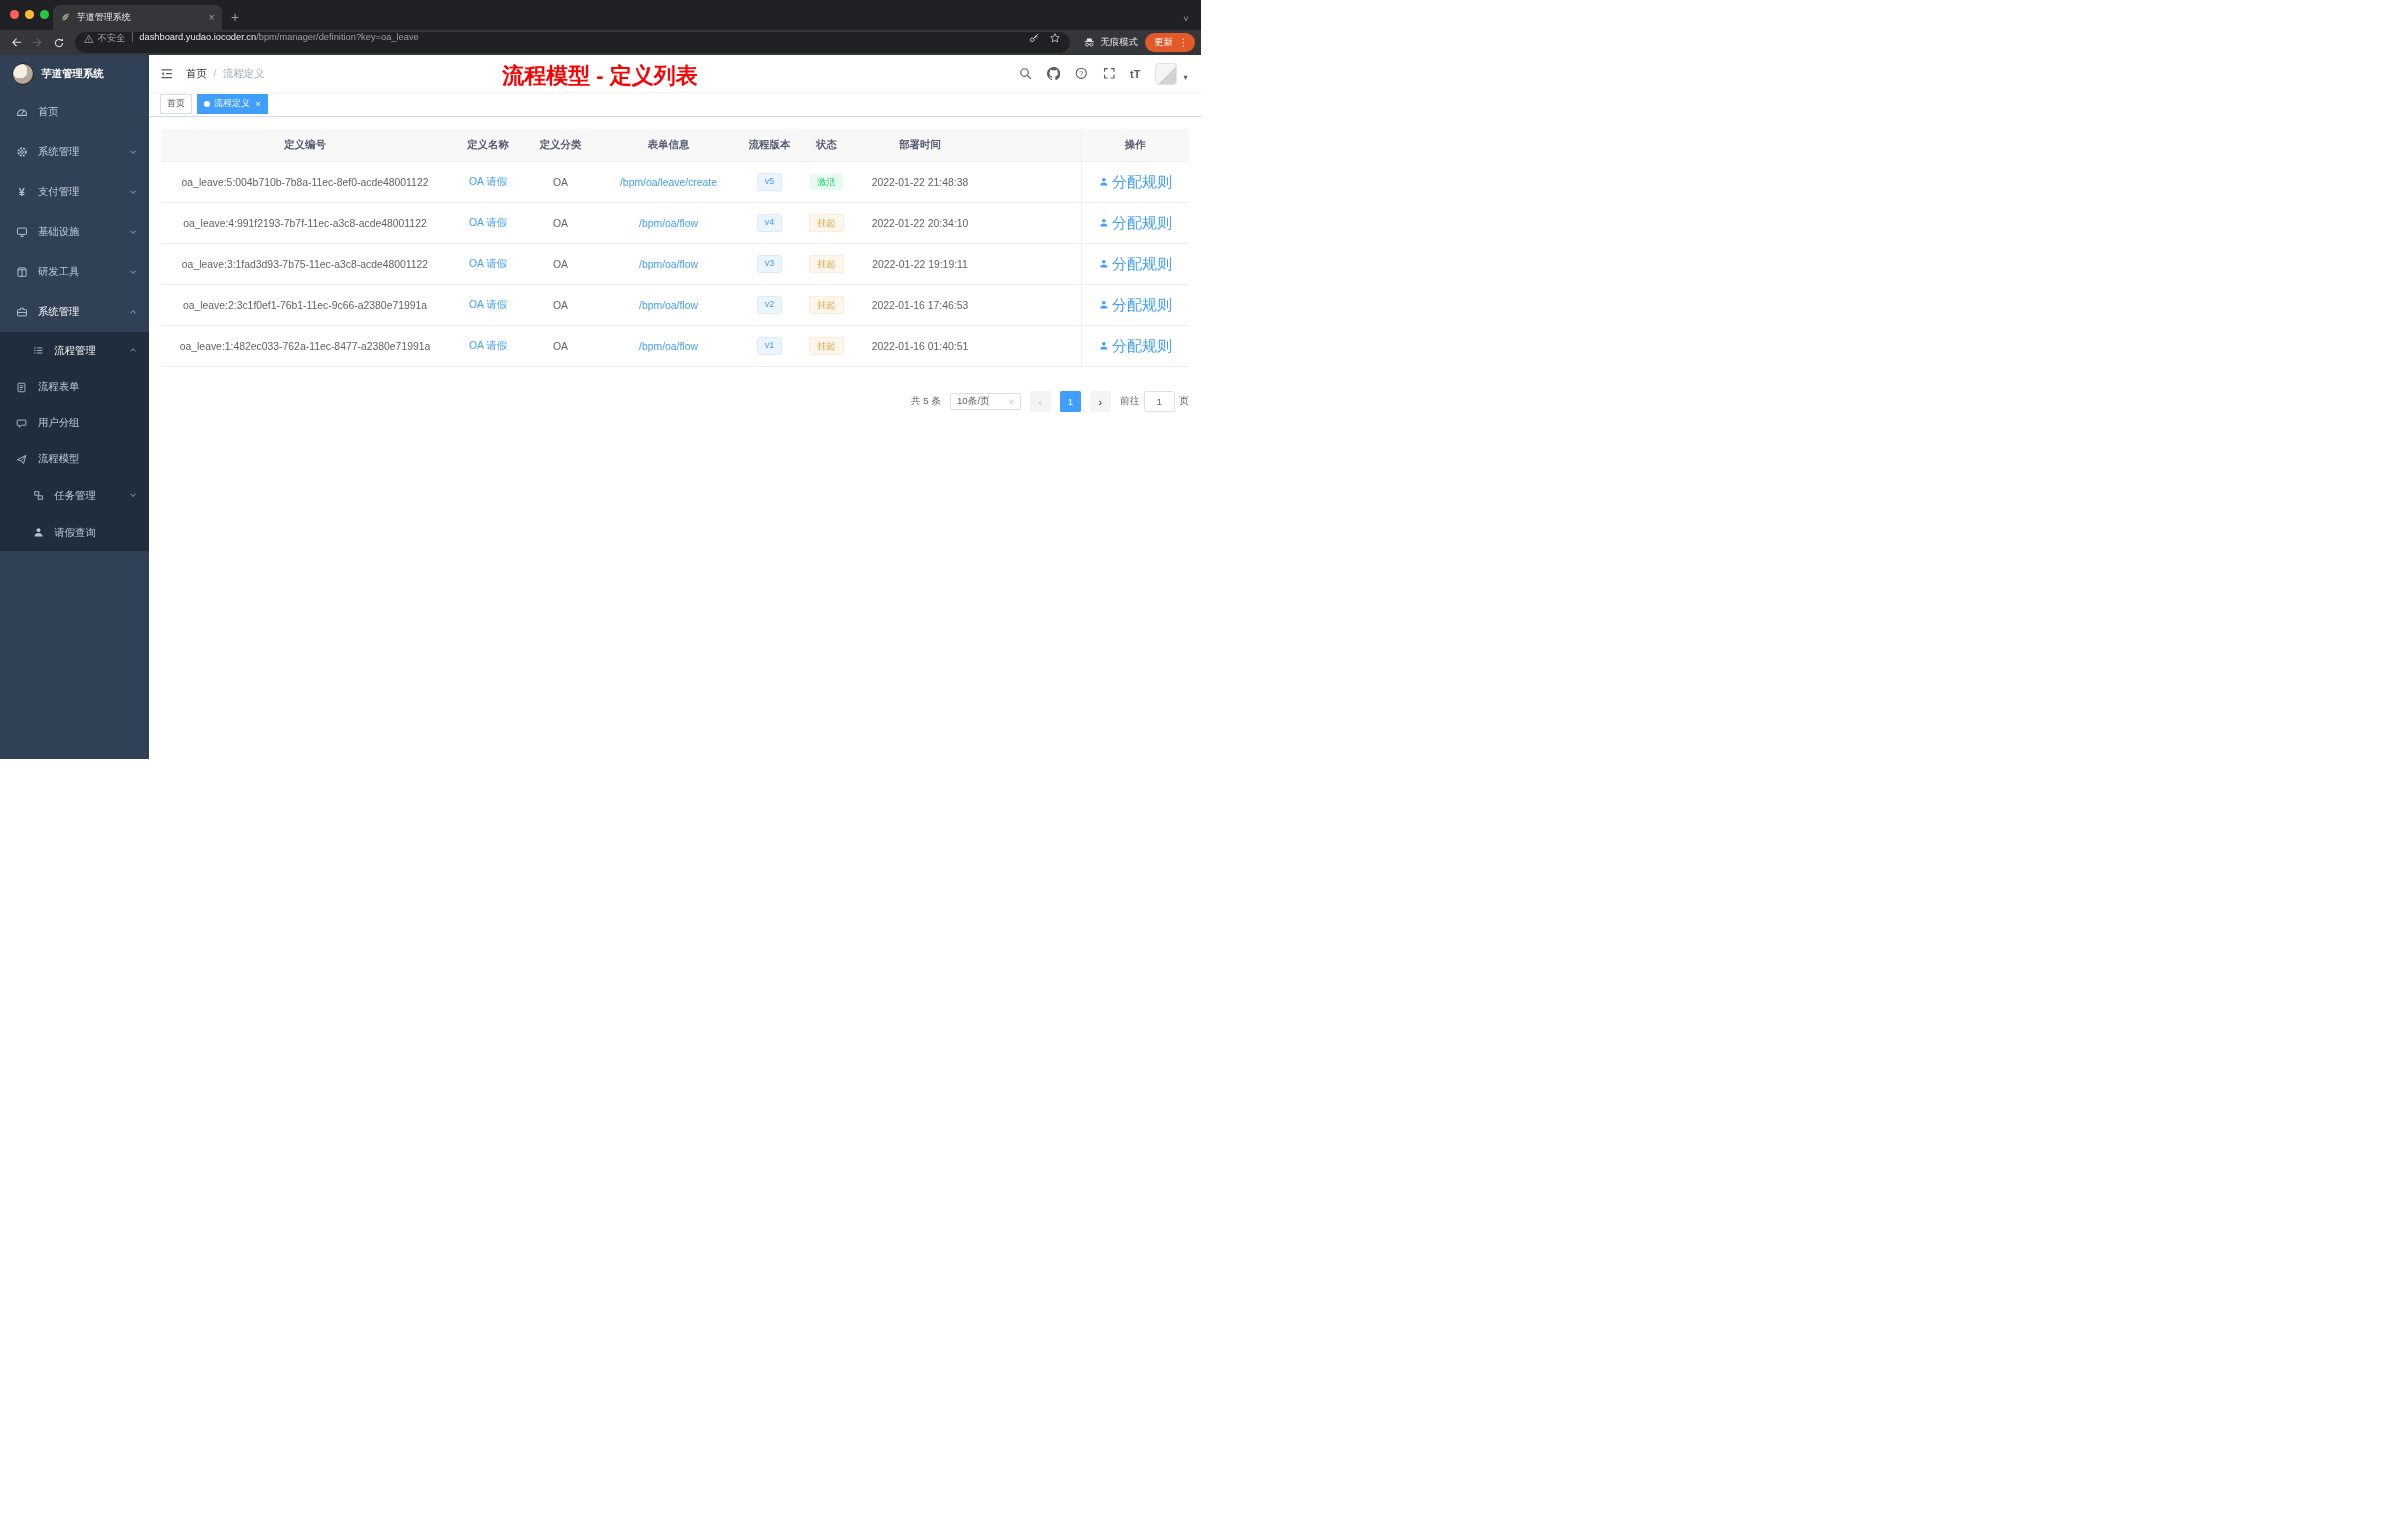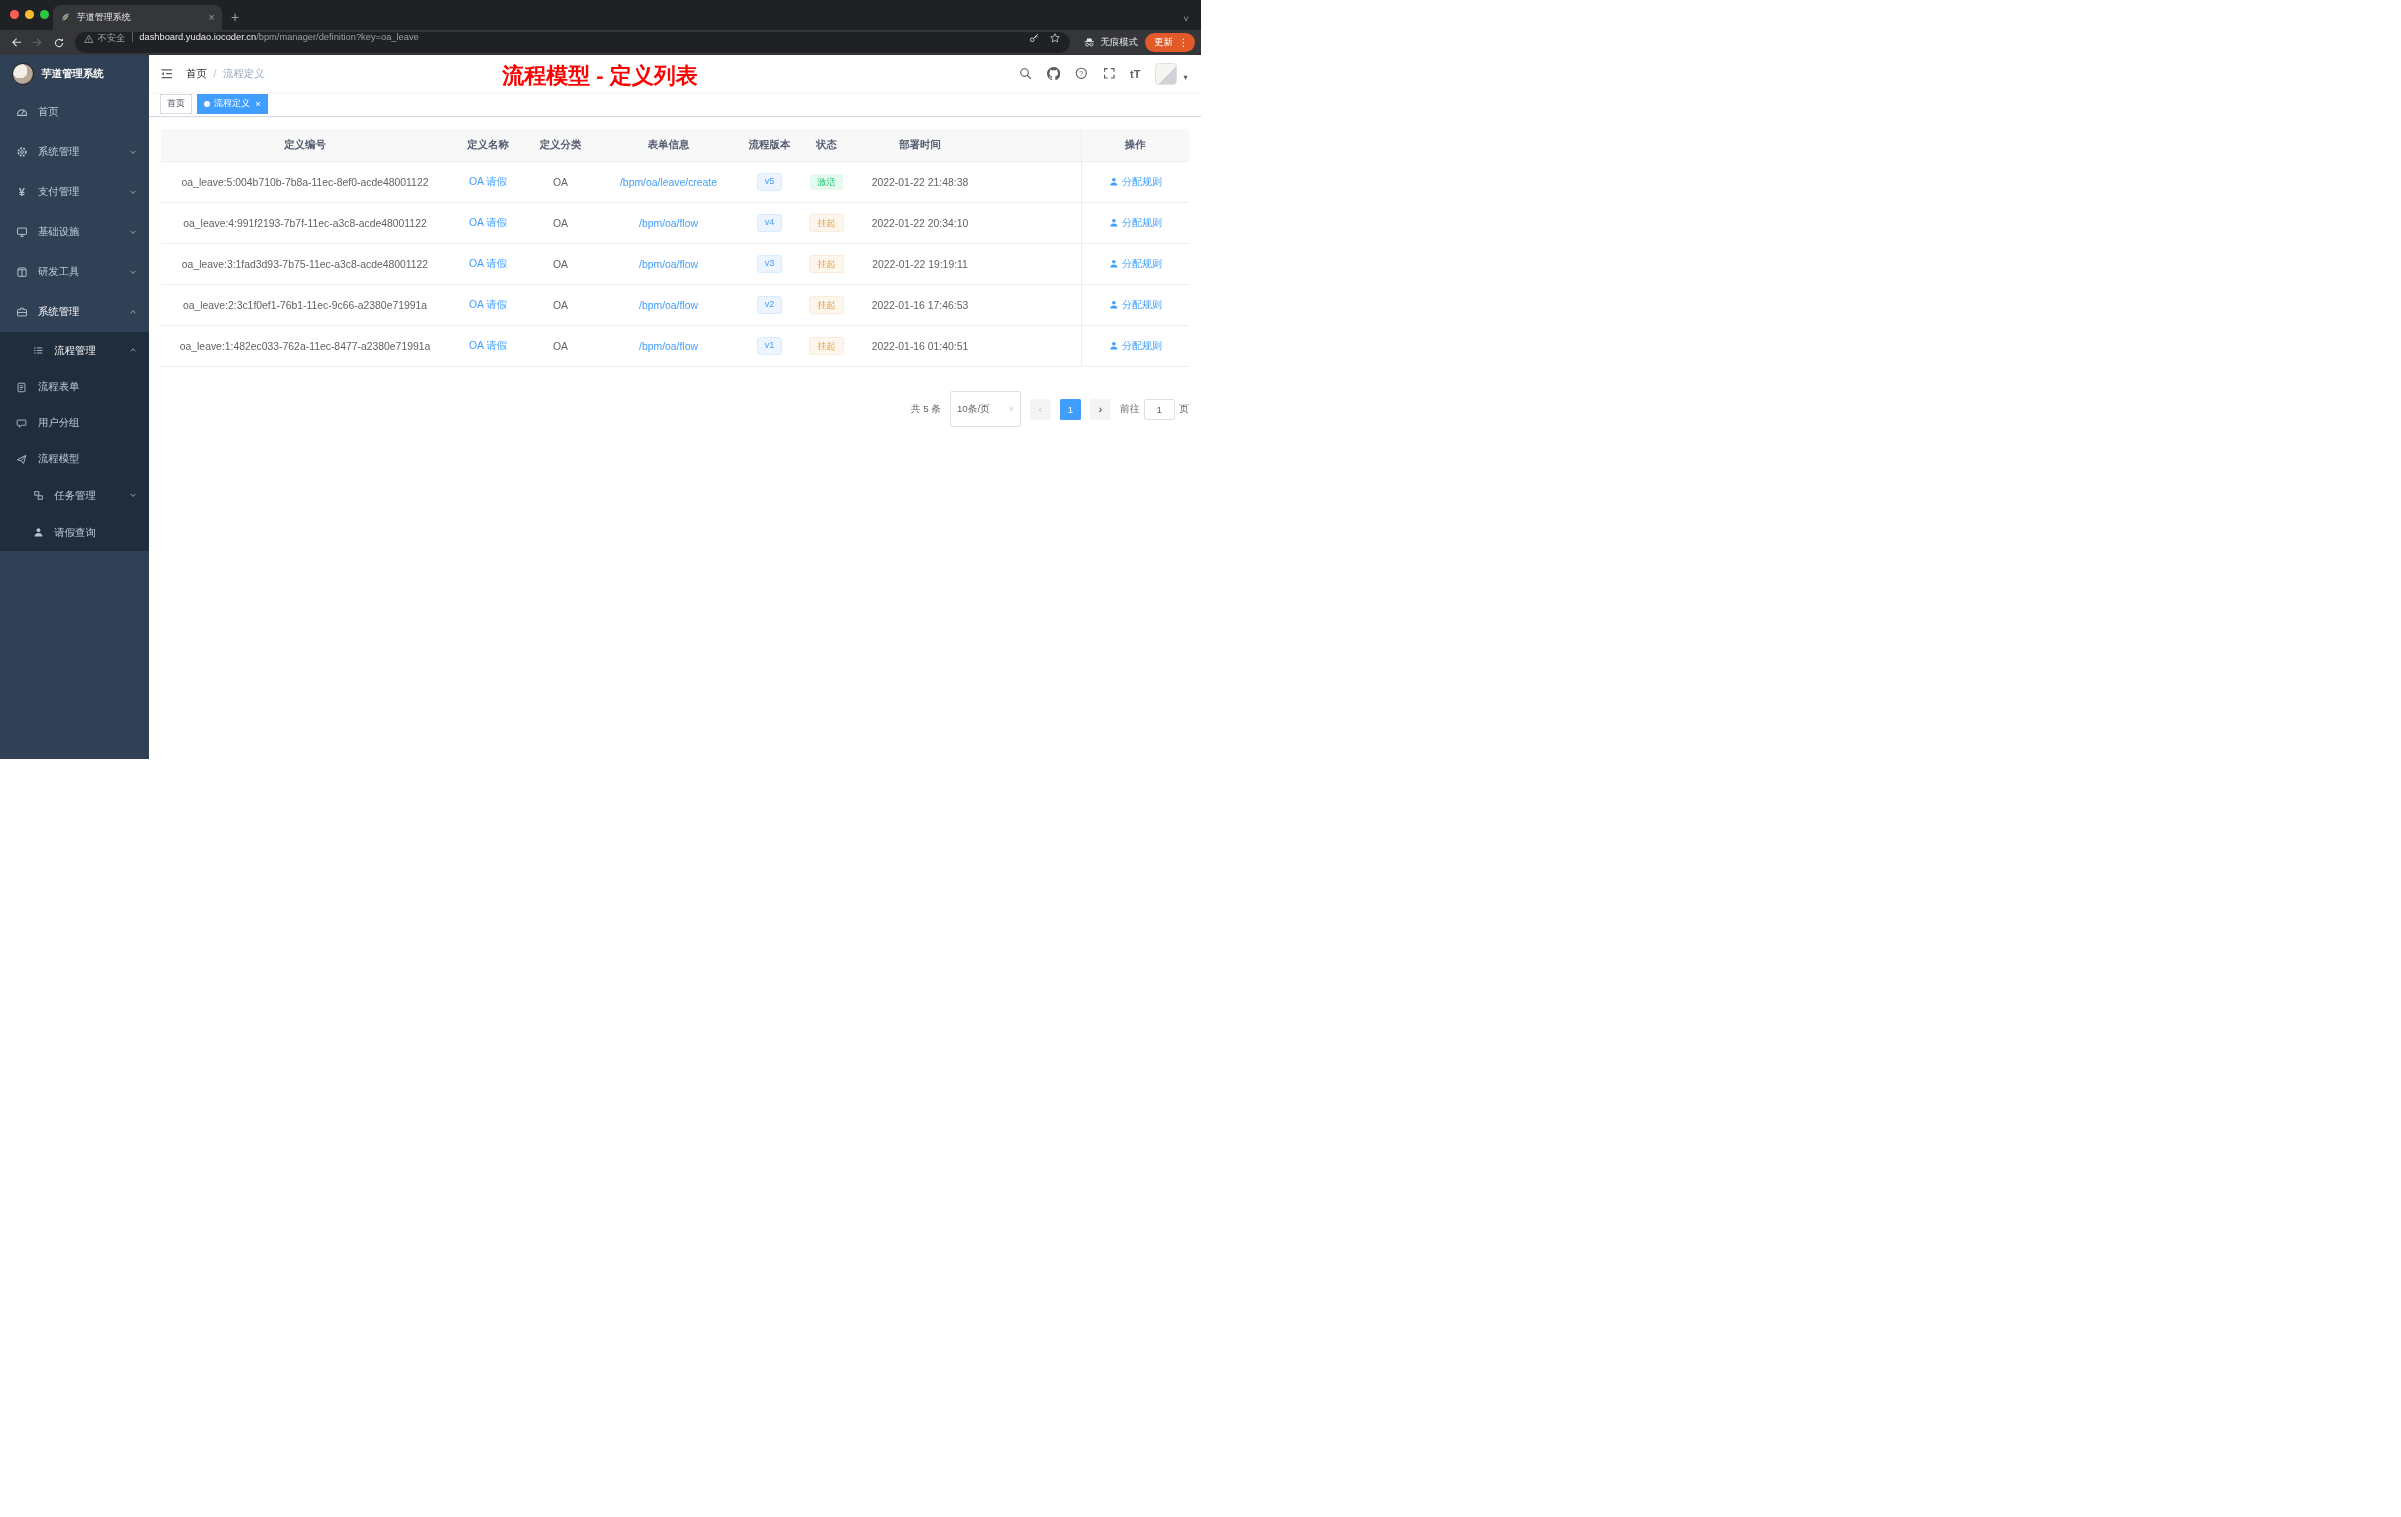--- a/index.html
+++ b/index.html
@@ -87,26 +87,26 @@
     border-bottom:0.7px solid #ebeef5; text-align:center; }
   .def-table td { height:41px; border-bottom:0.7px solid #ebeef5; text-align:center;
     white-space:nowrap; overflow:hidden; text-overflow:ellipsis; }
   .col-action-cell { border-left:0.7px solid #ebeef5; }
   a.tlink { color:var(--accent,#409eff); cursor:pointer; text-decoration:none; }
   .badge-version { display:inline-block; background:#ecf5ff; border:0.7px solid #d9ecff; color:var(--accent,#409eff);
     font-size:9px; padding:1.5px 6.7px; border-radius:3px; line-height:1.5; }
   .status-tag { display:inline-block; font-size:9px; padding:2.2px 7.4px; border-radius:2.2px; line-height:1.4; }
   .status-tag.success { background:var(--success-bg,#e7faf0); color:var(--success-text,#13ce66); }
   .status-tag.warning { background:var(--warning-bg,#fdf6ec); color:var(--warning-text,#e6a23c); border:0.7px solid #faecd8; }
-  .action-link { color:var(--accent,#409eff); font-size:10px; display:inline-flex; align-items:center; gap:3.7px; cursor:pointer; }
+  .action-link { color:var(--accent,#409eff); font-size:15px; display:inline-flex; align-items:center; gap:3.7px; cursor:pointer; }
 
   
   .pagination { display:flex; justify-content:flex-end; align-items:center; gap:9px; margin-top:24px;
     color:#606266; font-size:9.7px; }
-  .size-select { width:71px; height:36px; border:0.7px solid #dcdfe6; border-radius:2.2px; background:#fff;
+  .size-select { width:71px; height:17px; border:0.7px solid #dcdfe6; border-radius:2.2px; background:#fff;
     display:flex; align-items:center; justify-content:space-between; padding:0 6px; cursor:pointer; }
   .size-caret { color:#c0c4cc; font-size:9px; }
   .pg-btn { min-width:21px; height:21px; background:#f4f4f5; border-radius:1.5px; display:flex;
     align-items:center; justify-content:center; font-size:11px; color:#303133; cursor:pointer; }
   .pg-btn.disabled { color:#c0c4cc; cursor:default; }
   .pg-btn.active { background:var(--accent,#409eff); color:#fff; font-size:9.7px; }
   .goto-wrap { display:flex; align-items:center; gap:4.5px; }
   .goto-input { width:31px; height:21px; border:0.7px solid #dcdfe6; border-radius:2.2px; text-align:center;
     color:#606266; font-size:9.7px; font-family:inherit; }
 </style>

